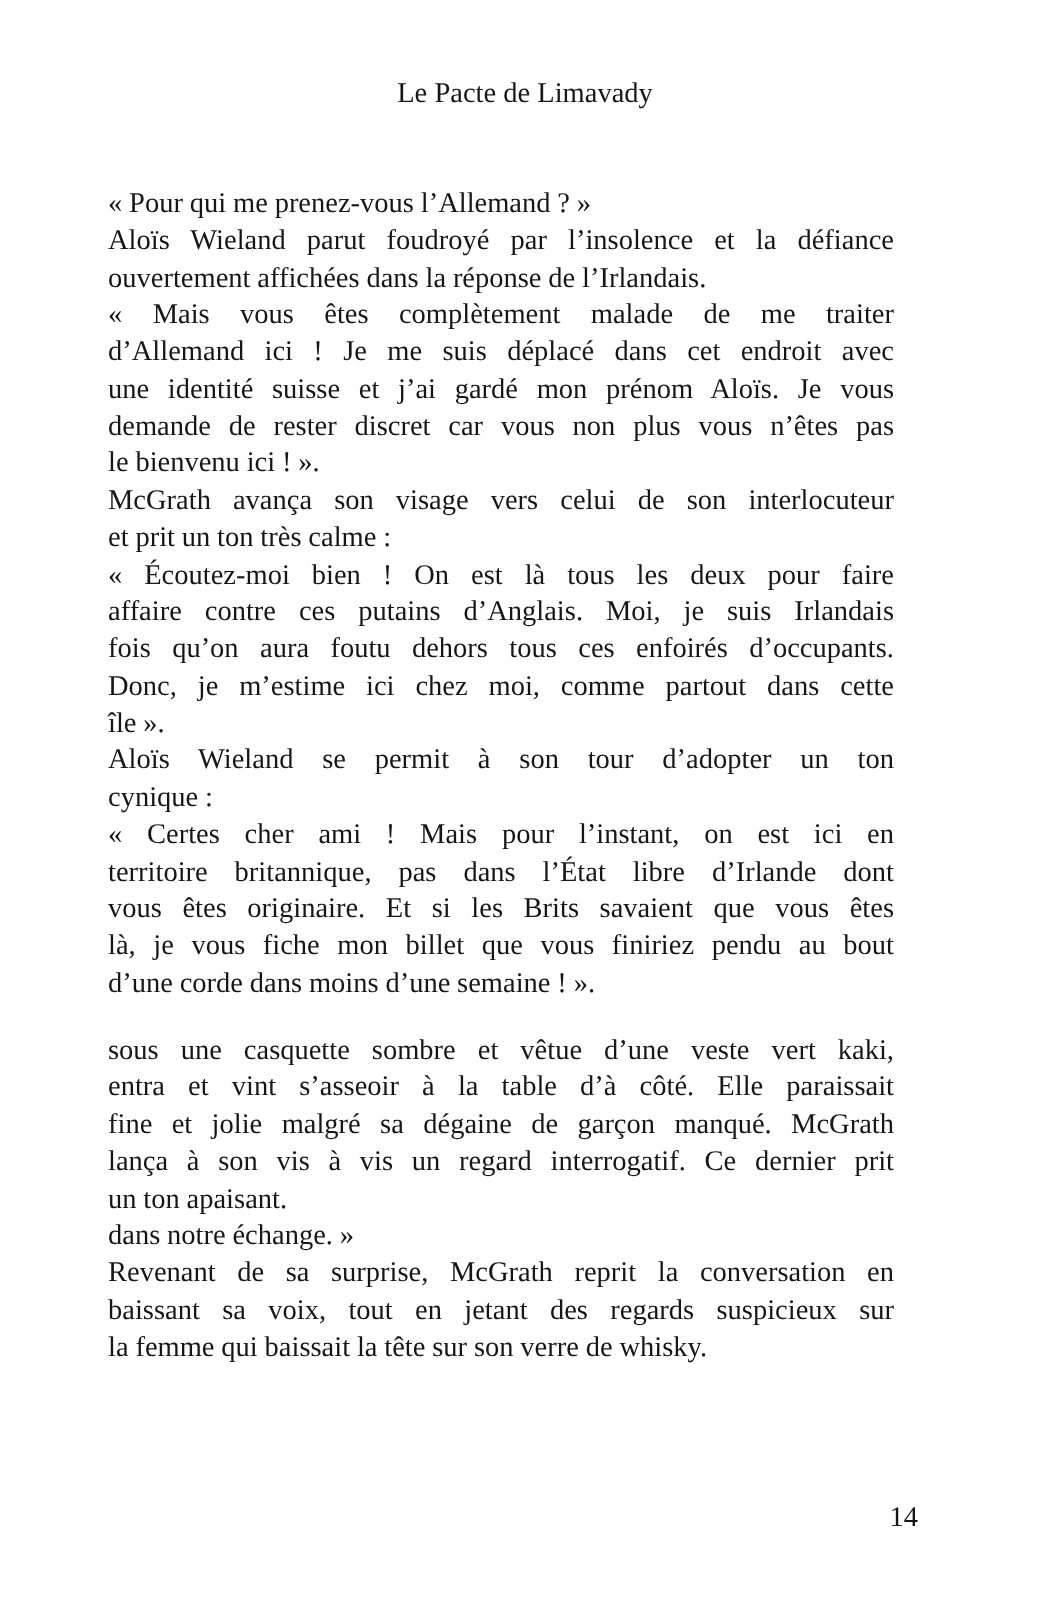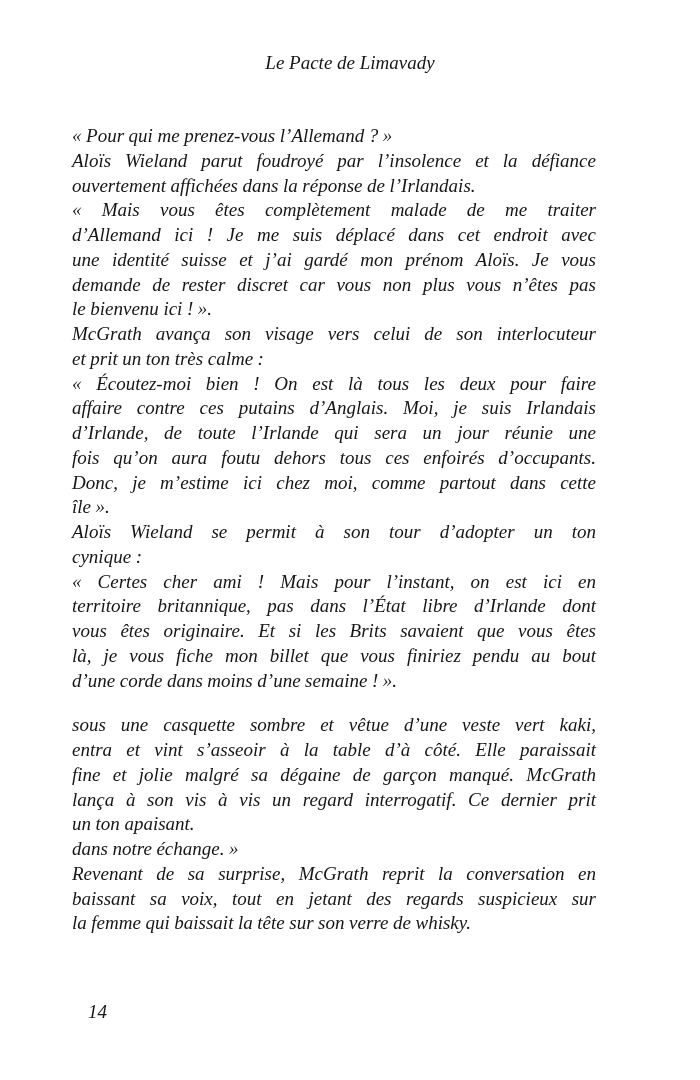--- a/index.html
+++ b/index.html
@@ -42,29 +42,29 @@
     word-spacing: -0.2px;
   }
   .line.last {
     text-align-last: left;
   }
   .page-number {
     position: absolute;
     top: 1001px;
     left: 88px;
     width: 524px;
-    text-align: left;
+    text-align: right;
     font-size: 19px;
     line-height: 22px;
   }
 </style>
 </head>
 <body style="background: rgb(255, 255, 255);">
 
-<div class="page" style="color: rgb(22, 22, 22); font-style: italic;">
+<div class="page" style="color: rgb(22, 22, 22);">
   <div class="running-header">Le Pacte de Limavady</div>
 
   <div class="text-body">
       <div class="paragraph">
         <div class="line last">« Pour qui me prenez-vous l’Allemand ? »</div>
       </div>
       <div class="paragraph">
         <div class="line">Aloïs Wieland parut foudroyé par l’insolence et la défiance</div>
         <div class="line last">ouvertement affichées dans la réponse de l’Irlandais.</div>
       </div>
@@ -75,21 +75,20 @@
         <div class="line">demande de rester discret car vous non plus vous n’êtes pas</div>
         <div class="line last">le bienvenu ici ! ».</div>
       </div>
       <div class="paragraph">
         <div class="line">McGrath avança son visage vers celui de son interlocuteur</div>
         <div class="line last">et prit un ton très calme :</div>
       </div>
       <div class="paragraph">
         <div class="line">« Écoutez-moi bien ! On est là tous les deux pour faire</div>
         <div class="line">affaire contre ces putains d’Anglais. Moi, je suis Irlandais</div>
-        <div class="line">d’Irlande, de toute l’Irlande qui sera un jour réunie une</div>
         <div class="line">fois qu’on aura foutu dehors tous ces enfoirés d’occupants.</div>
         <div class="line">Donc, je m’estime ici chez moi, comme partout dans cette</div>
         <div class="line last">île ».</div>
       </div>
       <div class="paragraph">
         <div class="line">Aloïs Wieland se permit à son tour d’adopter un ton</div>
         <div class="line last">cynique :</div>
       </div>
       <div class="paragraph scene-break">
         <div class="line">« Certes cher ami ! Mais pour l’instant, on est ici en</div>

